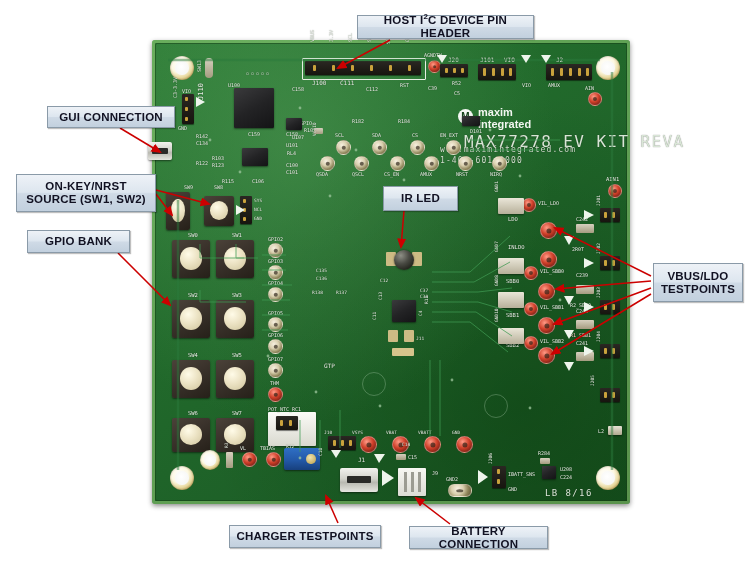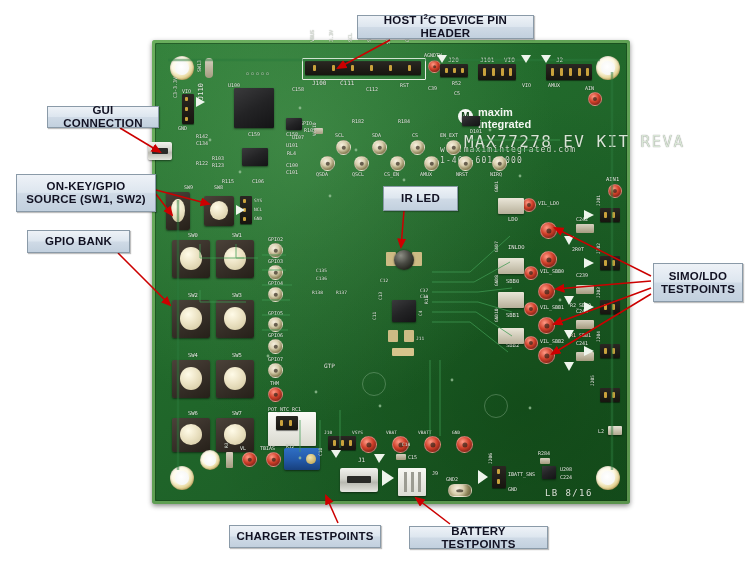--- a/index.html
+++ b/index.html
@@ -591,35 +591,35 @@
 
     <path d="M338,523 L326,496"></path>
 
     <path d="M450,524 L416,498"></path>
   </g>
 </svg>
 
 <div class="callout" style="left:357px;top:15px;width:177px;height:24px;">
   <span>HOST I<sup>2</sup>C DEVICE PIN HEADER</span>
 </div>
-<div class="callout" style="left:47px;top:106px;width:112px;height:22px;">
+<div class="callout" style="left:47px;top:106px;width:128px;height:22px;">
   <span>GUI CONNECTION</span>
 </div>
 <div class="callout" style="left:16px;top:174px;width:140px;height:38px;">
-  <span>ON-KEY/GPIO
+  <span>ON-KEY/NRST
 SOURCE (SW1, SW2)</span>
 </div>
 <div class="callout" style="left:27px;top:230px;width:103px;height:23px;">
   <span>GPIO BANK</span>
 </div>
 <div class="callout" style="left:383px;top:186px;width:75px;height:25px;">
   <span>IR LED</span>
 </div>
 <div class="callout" style="left:653px;top:263px;width:90px;height:39px;">
-  <span>SIMO/LDO
+  <span>VBUS/LDO
 TESTPOINTS</span>
 </div>
 <div class="callout" style="left:229px;top:525px;width:152px;height:23px;">
   <span>CHARGER TESTPOINTS</span>
 </div>
 <div class="callout" style="left:409px;top:526px;width:139px;height:23px;">
-  <span>BATTERY TESTPOINTS</span>
+  <span>BATTERY CONNECTION</span>
 </div>
 
 </body></html>

